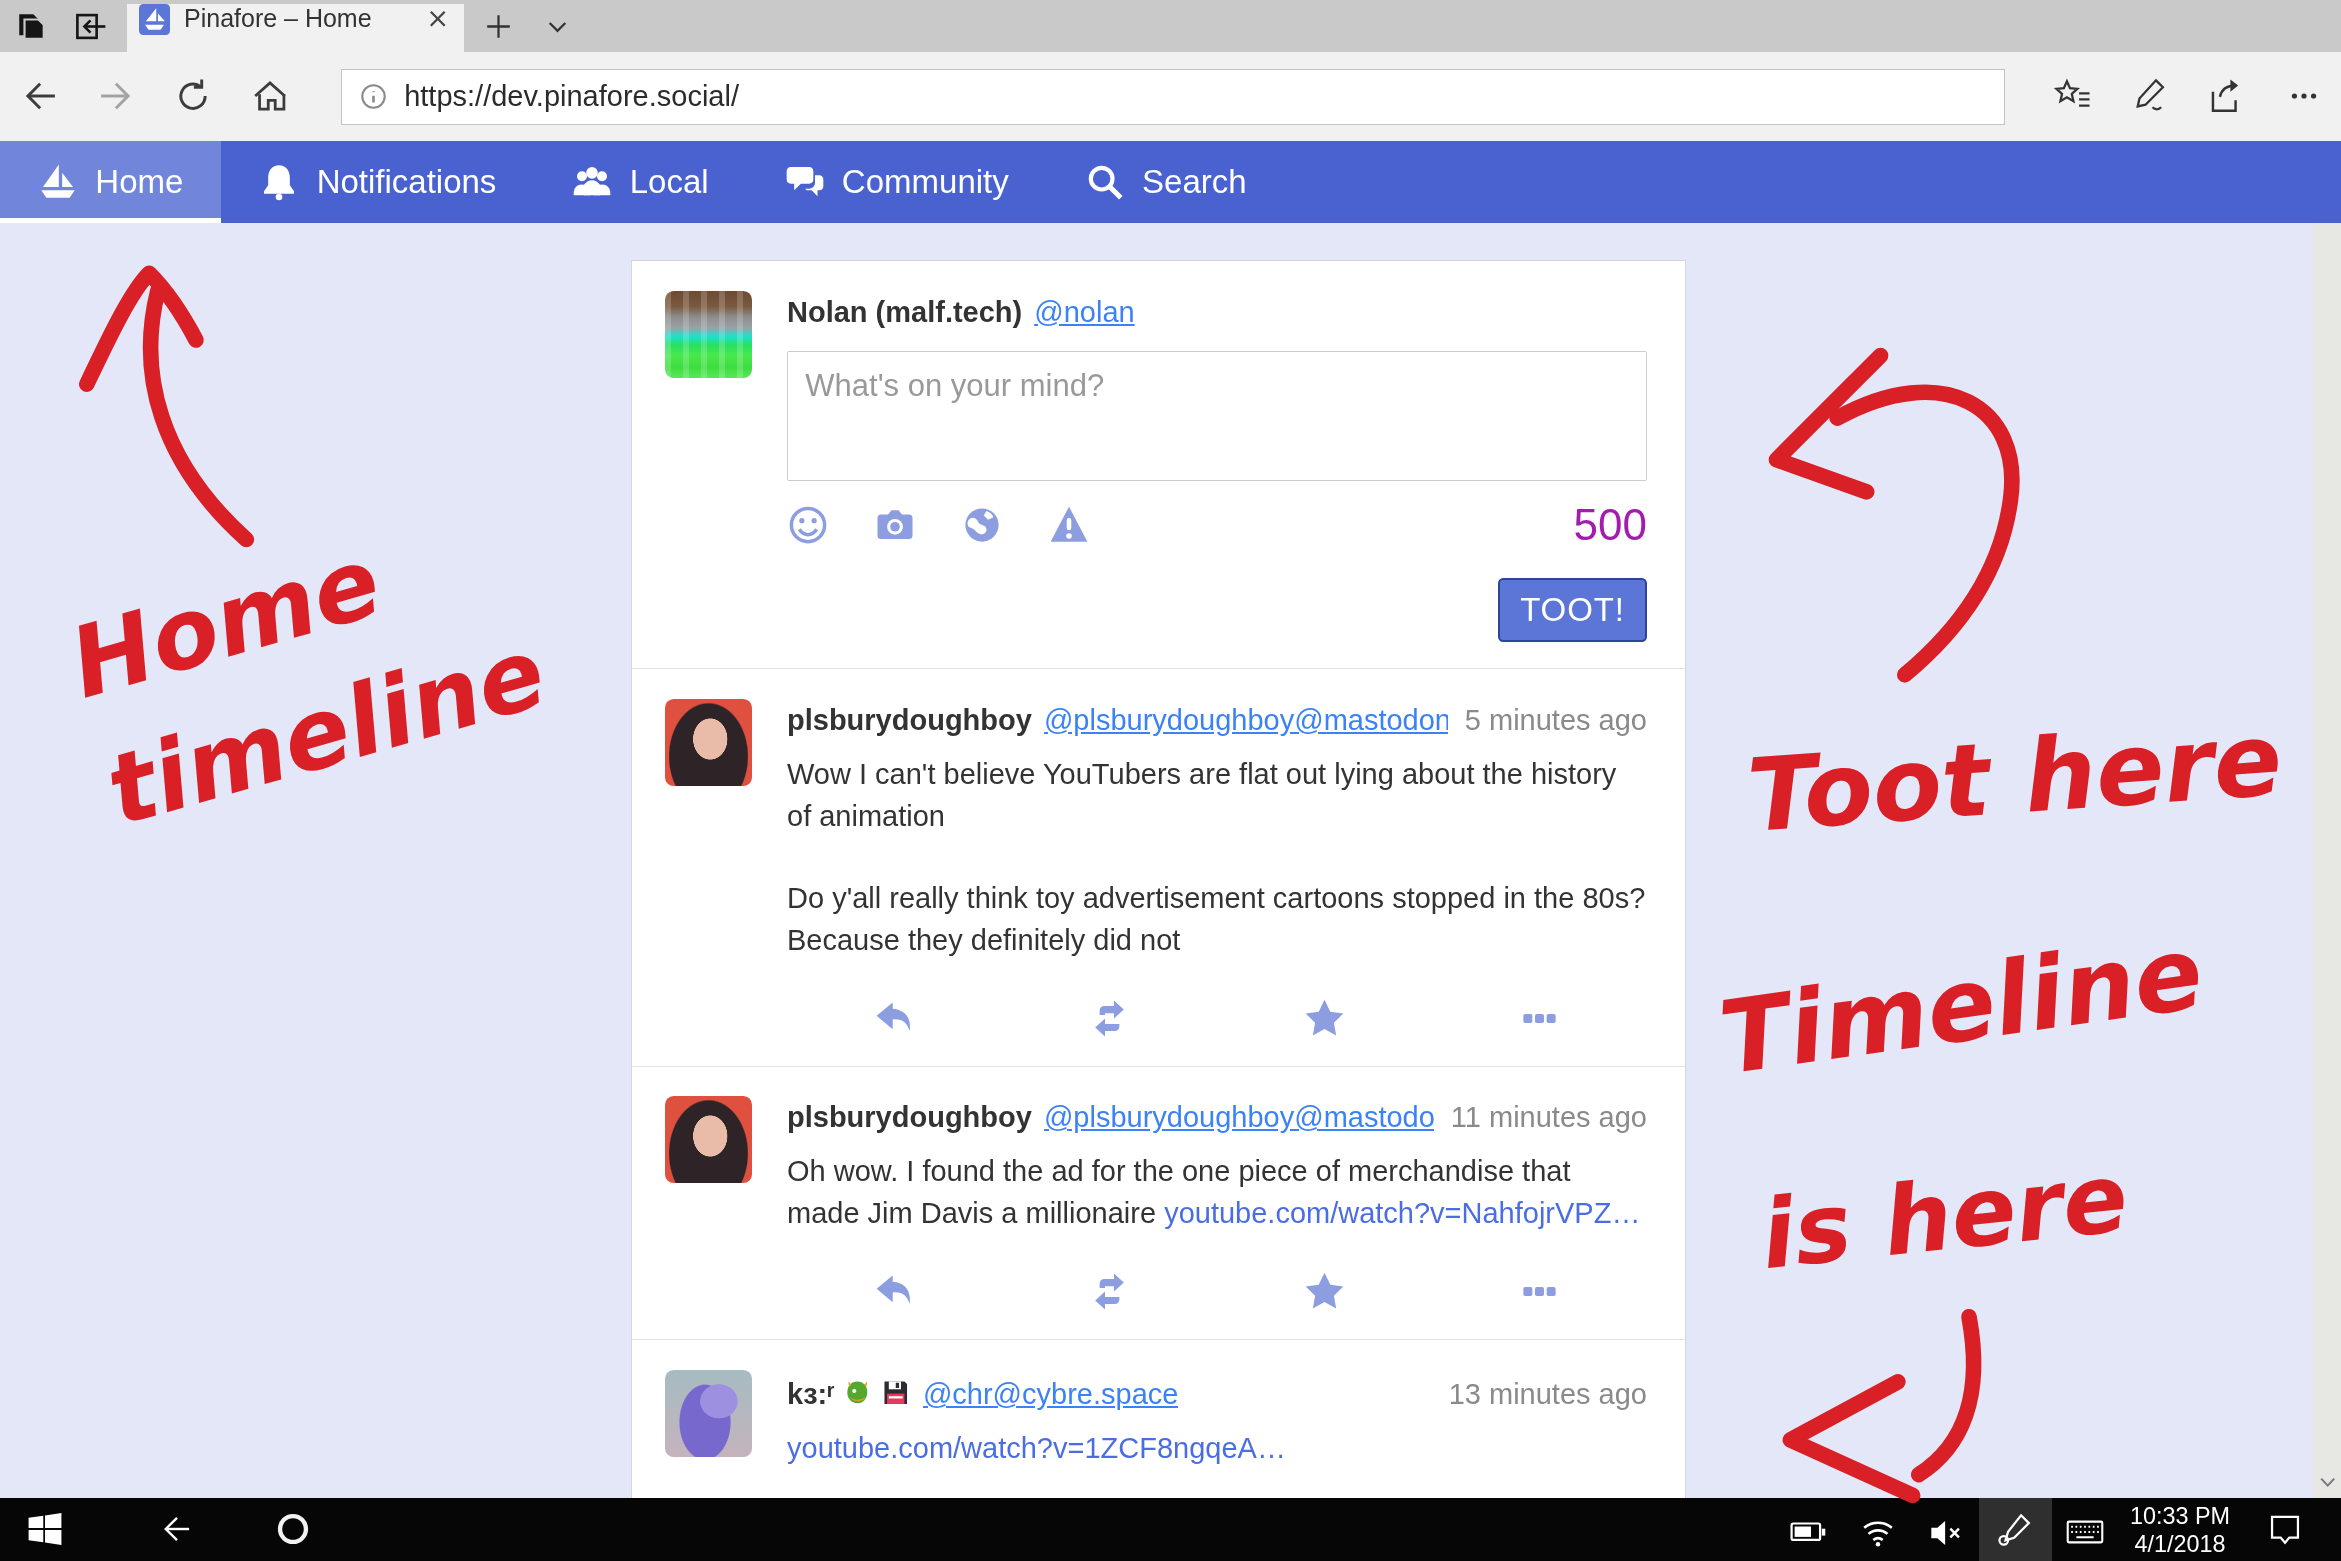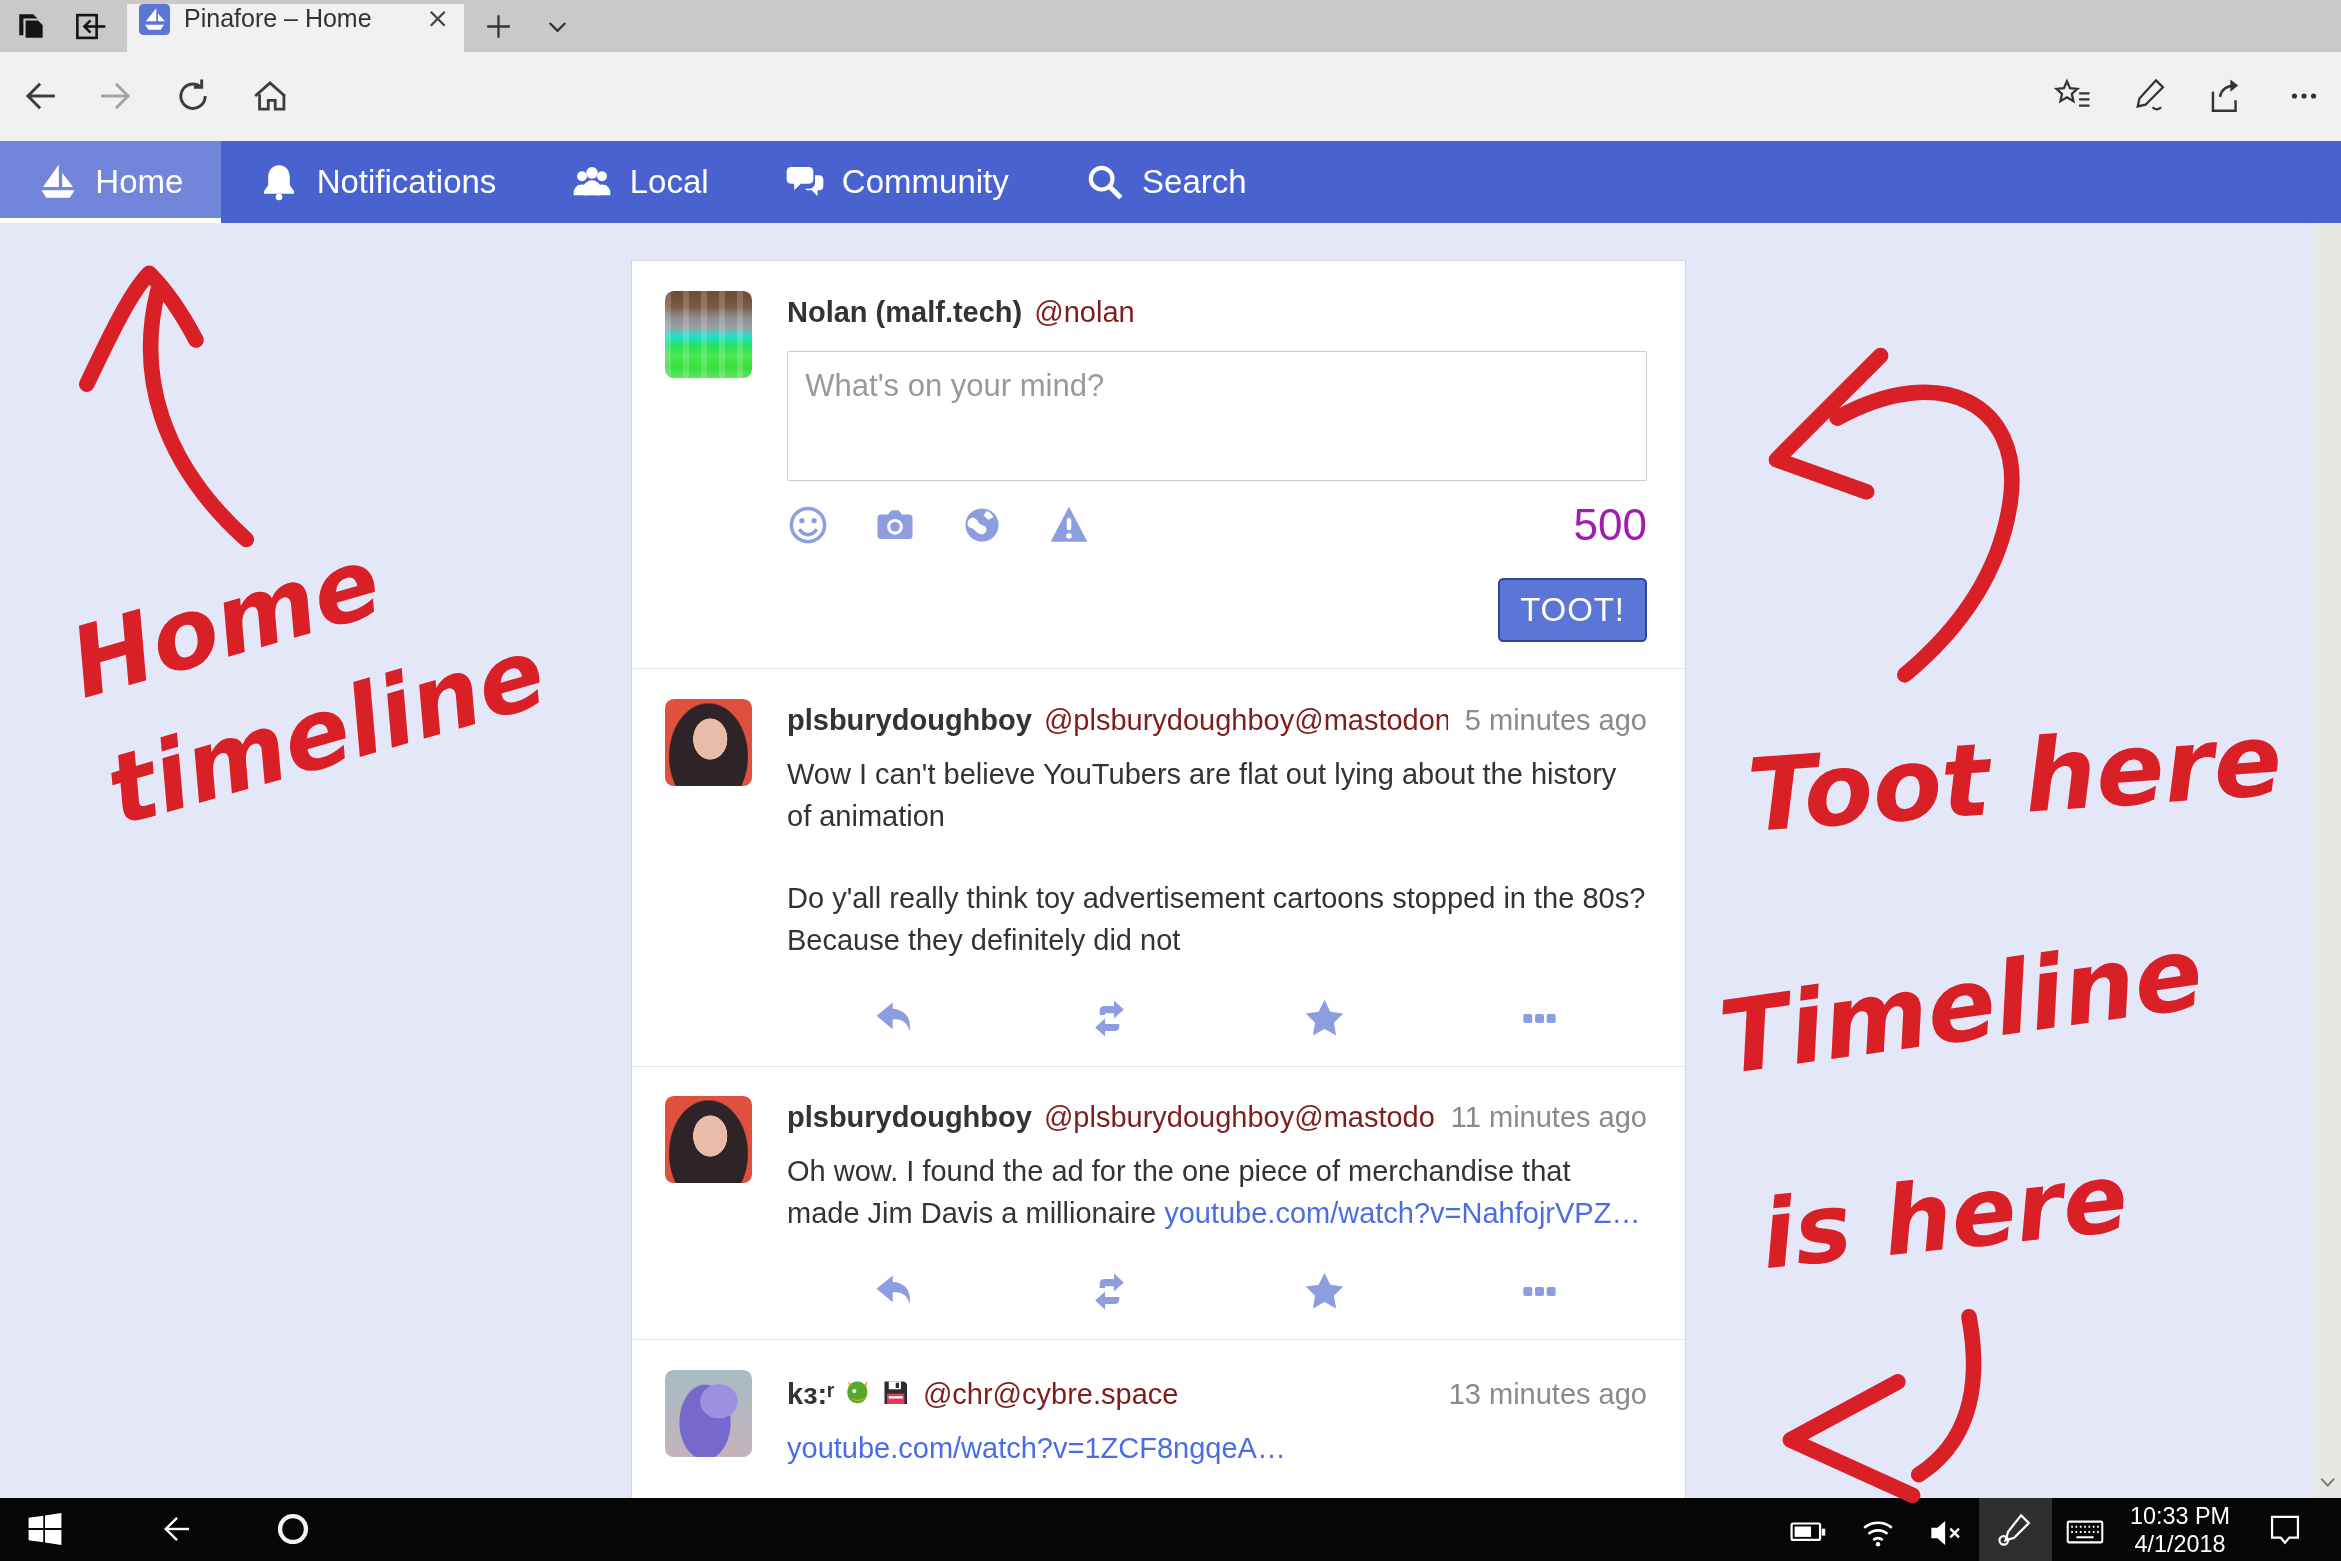--- a/index.html
+++ b/index.html
@@ -47,21 +47,21 @@
       radial-gradient(ellipse 20% 24% at 52% 46%,#e9bca9 0 97%,rgba(0,0,0,0) 100%),
       radial-gradient(ellipse 46% 62% at 50% 66%,#2e2327 0 97%,rgba(0,0,0,0) 100%),
       #e0503f;}
   .av-chr{background:
       radial-gradient(ellipse 22% 20% at 62% 36%,#9e90e0 0 96%,rgba(0,0,0,0) 100%),
       radial-gradient(ellipse 30% 44% at 46% 60%,#7668cc 0 96%,rgba(0,0,0,0) 100%),
       linear-gradient(180deg,#a6bcc1,#c5b3bd);}
 
   .nameline{display:flex;align-items:baseline;white-space:nowrap;overflow:hidden;font-size:29px;margin-top:5.2px;}
   .dispname{font-weight:bold;color:#333;}
-  .handle{color:#7f1d1d;margin-left:12px;overflow:hidden;text-overflow:clip;}
+  .handle{color:#3b82f6;margin-left:12px;overflow:hidden;text-overflow:clip;text-decoration:underline;}
   .time{color:#8a8a8a;margin-left:auto;padding-left:17.3px;flex:0 0 auto;}
   .emojiglyph{width:29.5px;height:29.5px;margin-left:8.7px;position:relative;top:3.5px;display:inline-block;}
 
   .composearea{grid-column:2;margin-top:22.6px;width:100%;height:130px;box-sizing:border-box;
       border:1.7px solid #cccccc;border-radius:1.7px;font-family:"Liberation Sans",sans-serif;
       font-size:31px;color:#333;padding:15.6px 17.3px;resize:none;background:#fff;}
   .composearea::placeholder{color:#999;}
   .composeicons{grid-column:2;display:flex;align-items:center;gap:45px;margin-top:19px;}
   .cicon{width:42px;height:42px;}
   .charcount{margin-left:auto;font-size:44px;color:#a21caf;}
@@ -155,20 +155,29 @@
         <path d="M37 23a14 14 0 1 1-5-10.5"></path>
         <path d="M33 4v9h-9"></path>
       </svg>
   </span>
   <span class="tbtn" style="left:250px">
     <svg viewBox="0 0 46 46" fill="none" stroke="#3c3c3c" stroke-width="3.2">
         <path d="M6 23L23 8l17 15"></path>
         <path d="M11 21v17h10v-10h8v10h10V21"></path>
       </svg>
   </span>
+  <div class="addressbar">
+    <span style="width:31px;height:31px;flex:0 0 auto;">
+      <svg viewBox="0 0 36 36" fill="none" stroke="#8a8a8a" stroke-width="2.4">
+          <circle cx="18" cy="18" r="13"></circle>
+          <path d="M18 12v1M18 17v8" stroke-width="3"></path>
+        </svg>
+    </span>
+    <span class="urltext">https://dev.pinafore.social/</span>
+  </div>
   <span class="tbtn" style="left:2053px">
     <svg viewBox="0 0 46 46" fill="none" stroke="#333" stroke-width="2.6">
         <path d="M16 6l3.5 8 8.5.8-6.4 5.7 1.9 8.5L16 24.6 8.5 29l1.9-8.5L4 14.8l8.5-.8z"></path>
         <path d="M30 20h12M30 27h12M30 34h12"></path>
       </svg>
   </span>
   <span class="tbtn" style="left:2129px">
     <svg viewBox="0 0 46 46" fill="none" stroke="#333" stroke-width="2.6">
         <path d="M31 5l8 8-20 20-9 2 2-9z"></path>
         <path d="M27 36c3 3 7 3 10 0"></path>

